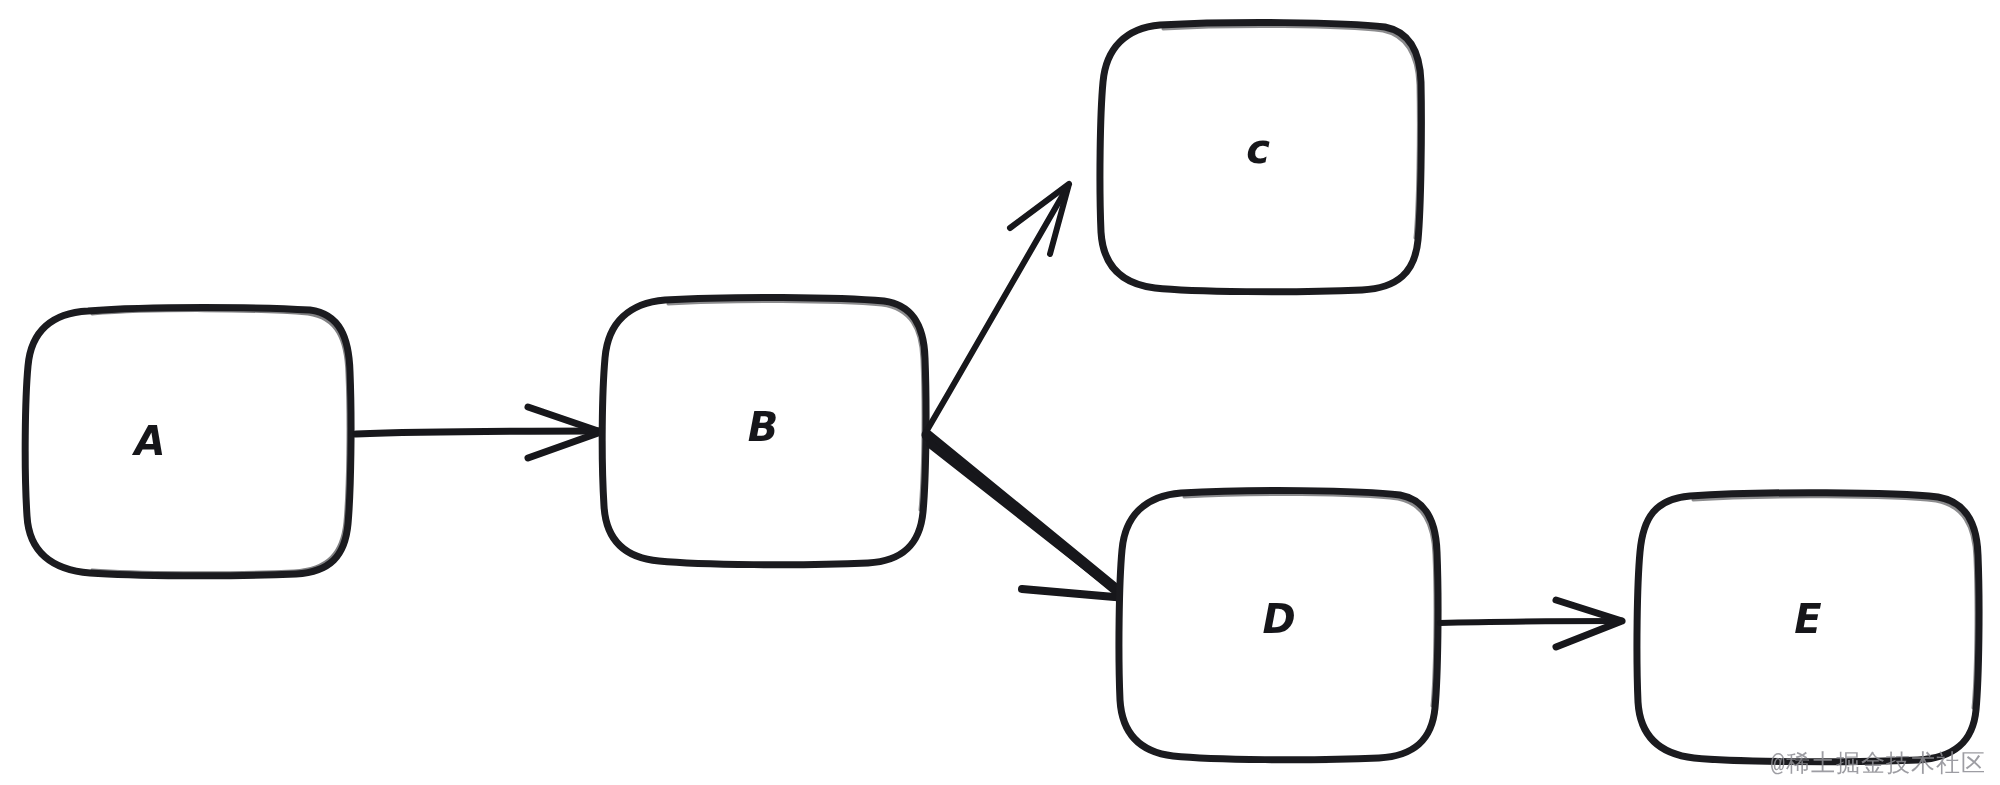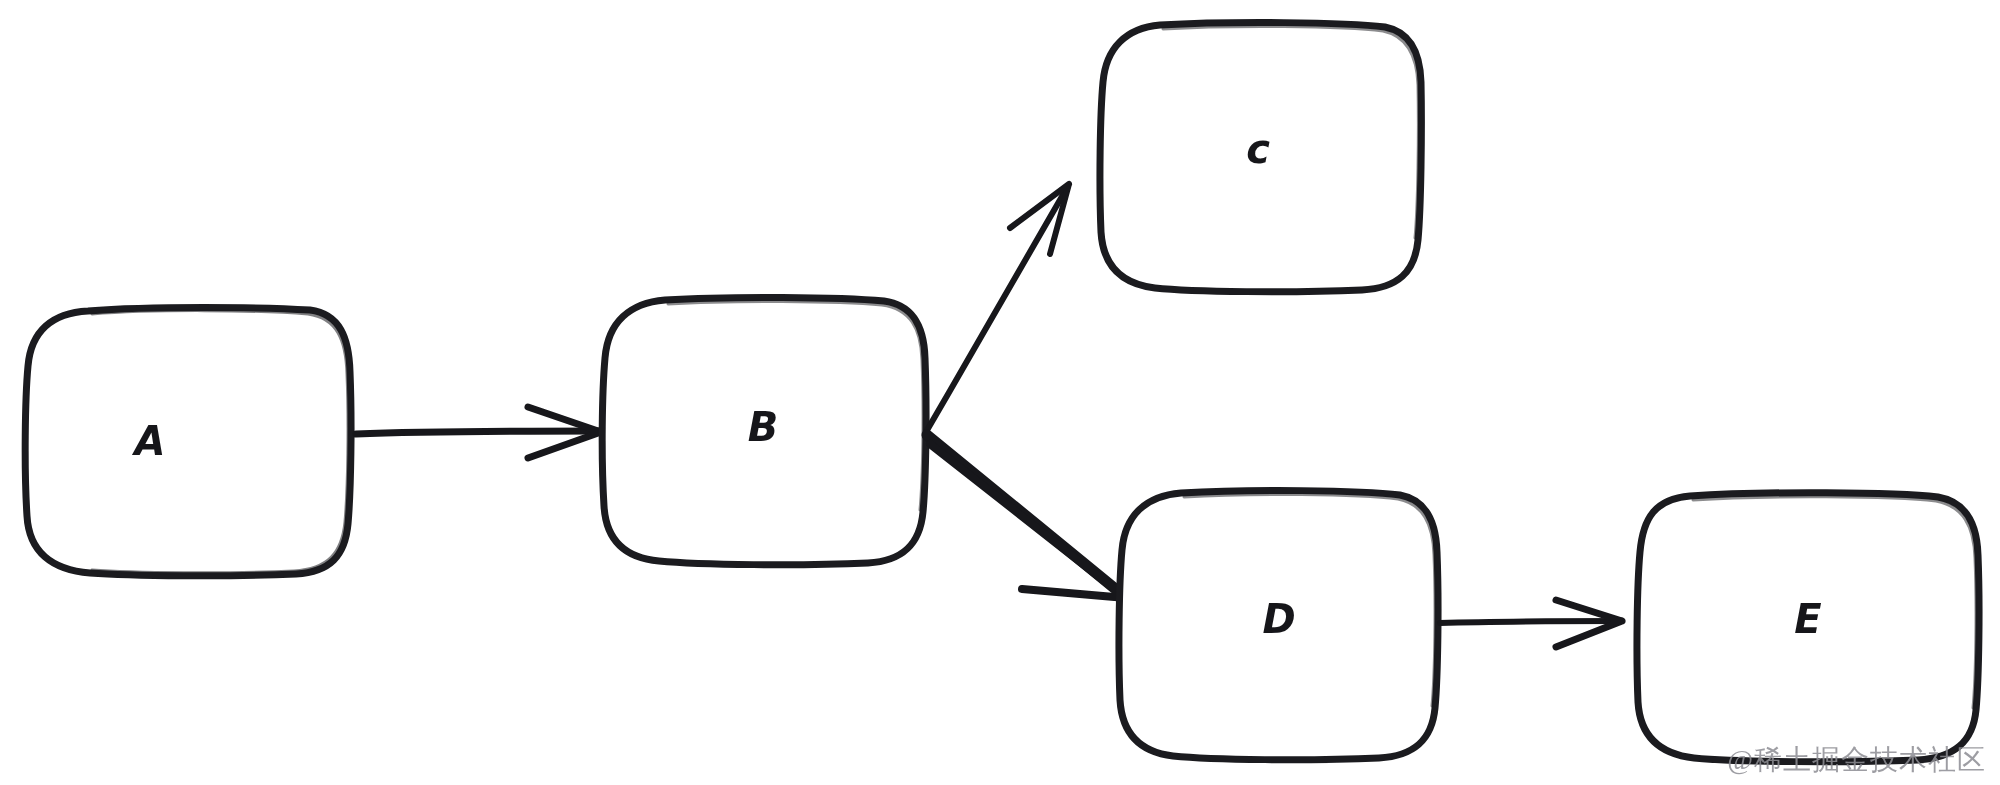--- a/index.html
+++ b/index.html
@@ -51,22 +51,22 @@
   .edge-head {
     fill: none;
     stroke: #17171b;
     stroke-linecap: round;
     stroke-linejoin: round;
   }
   .watermark {
     position: absolute;
     right: 14px;
     bottom: 6px;
-    font-family: Liberation Serif, serif;
-    font-size: 28px;
+    font-family: Liberation Mono, monospace;
+    font-size: 24px;
     letter-spacing: 1px;
     color: #8d8d93;
     opacity: .85;
     user-select: none;
     white-space: nowrap;
   }
 </style>
 </head>
 <body>
 

